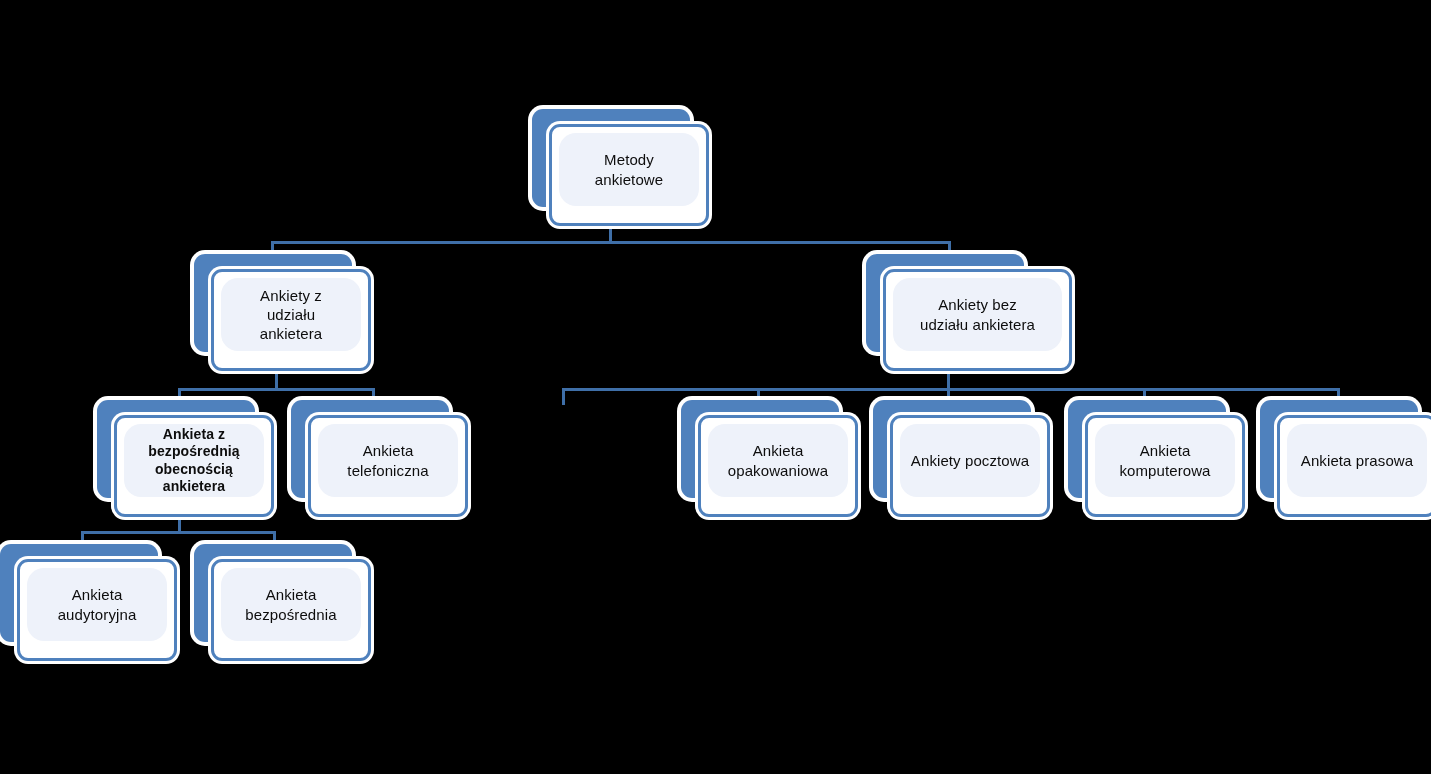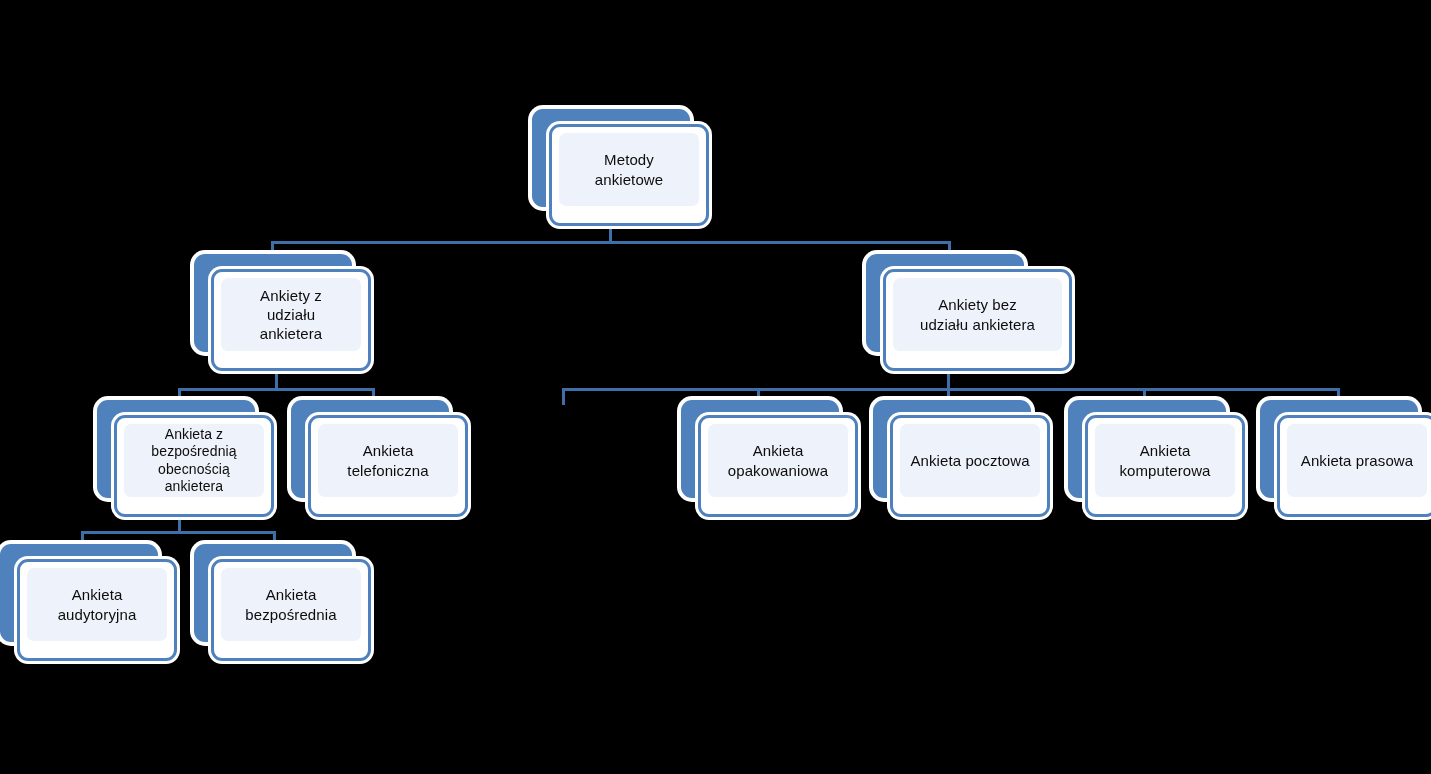--- a/index.html
+++ b/index.html
@@ -51,21 +51,21 @@
     justify-content: center;
   }
   
   .node .panel {
     position: absolute;
     left: 7px;
     right: 7px;
     top: 6px;
     bottom: 17px;
     background: #eef2fa;
-    border-radius: 7px;
+    border-radius: 17px;
     display: flex;
     align-items: center;
     justify-content: center;
     padding: 0 4px;
     box-sizing: border-box;
   }
   .node .label {
     position: relative;
     color: #0d0d0d;
     font-size: 15px;
@@ -133,21 +133,21 @@
     <div class="card-front" style="left:17px; top:15px; width:189px; height:102px;">
       <div class="panel">
         <span class="label">Ankiety bez
 udziału ankietera</span>
       </div>
     </div>
   </div>
 
   <div class="node compact" style="left:97px; top:400px; width:178px; height:118px;">
     <div class="card-back" style="width:158px; height:98px;"></div>
-    <div class="card-front" style="left:17px; top:15px; width:160px; height:102px;">
+    <div class="card-front" style="left:17px; top:15px; width:160px; height:102px;font-weight:bold;">
       <div class="panel">
         <span class="label">Ankieta z
 bezpośrednią
 obecnością
 ankietera</span>
       </div>
     </div>
   </div>
 
   <div class="node" style="left:291px; top:400px; width:178px; height:118px;">
@@ -168,21 +168,21 @@
         <span class="label">Ankieta
 opakowaniowa</span>
       </div>
     </div>
   </div>
 
   <div class="node" style="left:873px; top:400px; width:178px; height:118px;">
     <div class="card-back" style="width:158px; height:98px;"></div>
     <div class="card-front" style="left:17px; top:15px; width:160px; height:102px;">
       <div class="panel">
-        <span class="label">Ankieta pocztowa</span>
+        <span class="label">Ankiety pocztowa</span>
       </div>
     </div>
   </div>
 
   <div class="node" style="left:1068px; top:400px; width:178px; height:118px;">
     <div class="card-back" style="width:158px; height:98px;"></div>
     <div class="card-front" style="left:17px; top:15px; width:160px; height:102px;">
       <div class="panel">
         <span class="label">Ankieta
 komputerowa</span>

